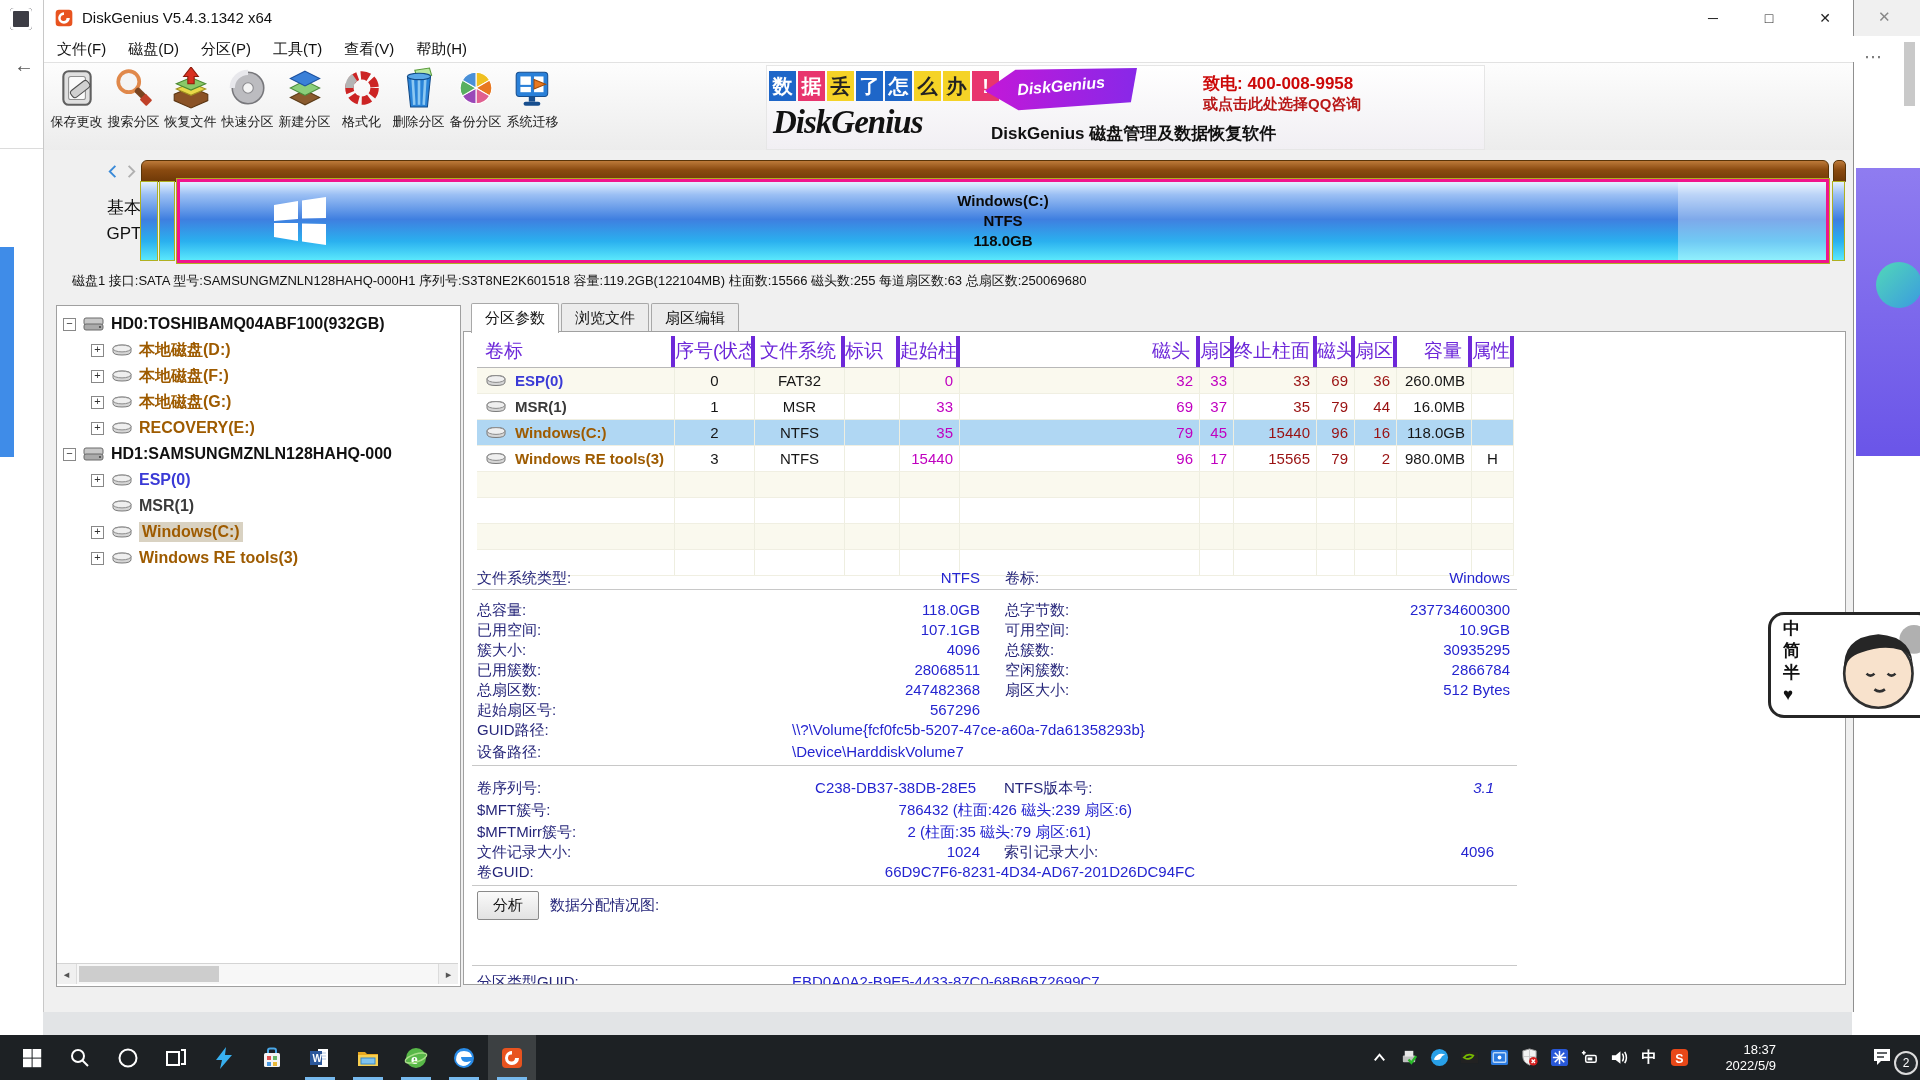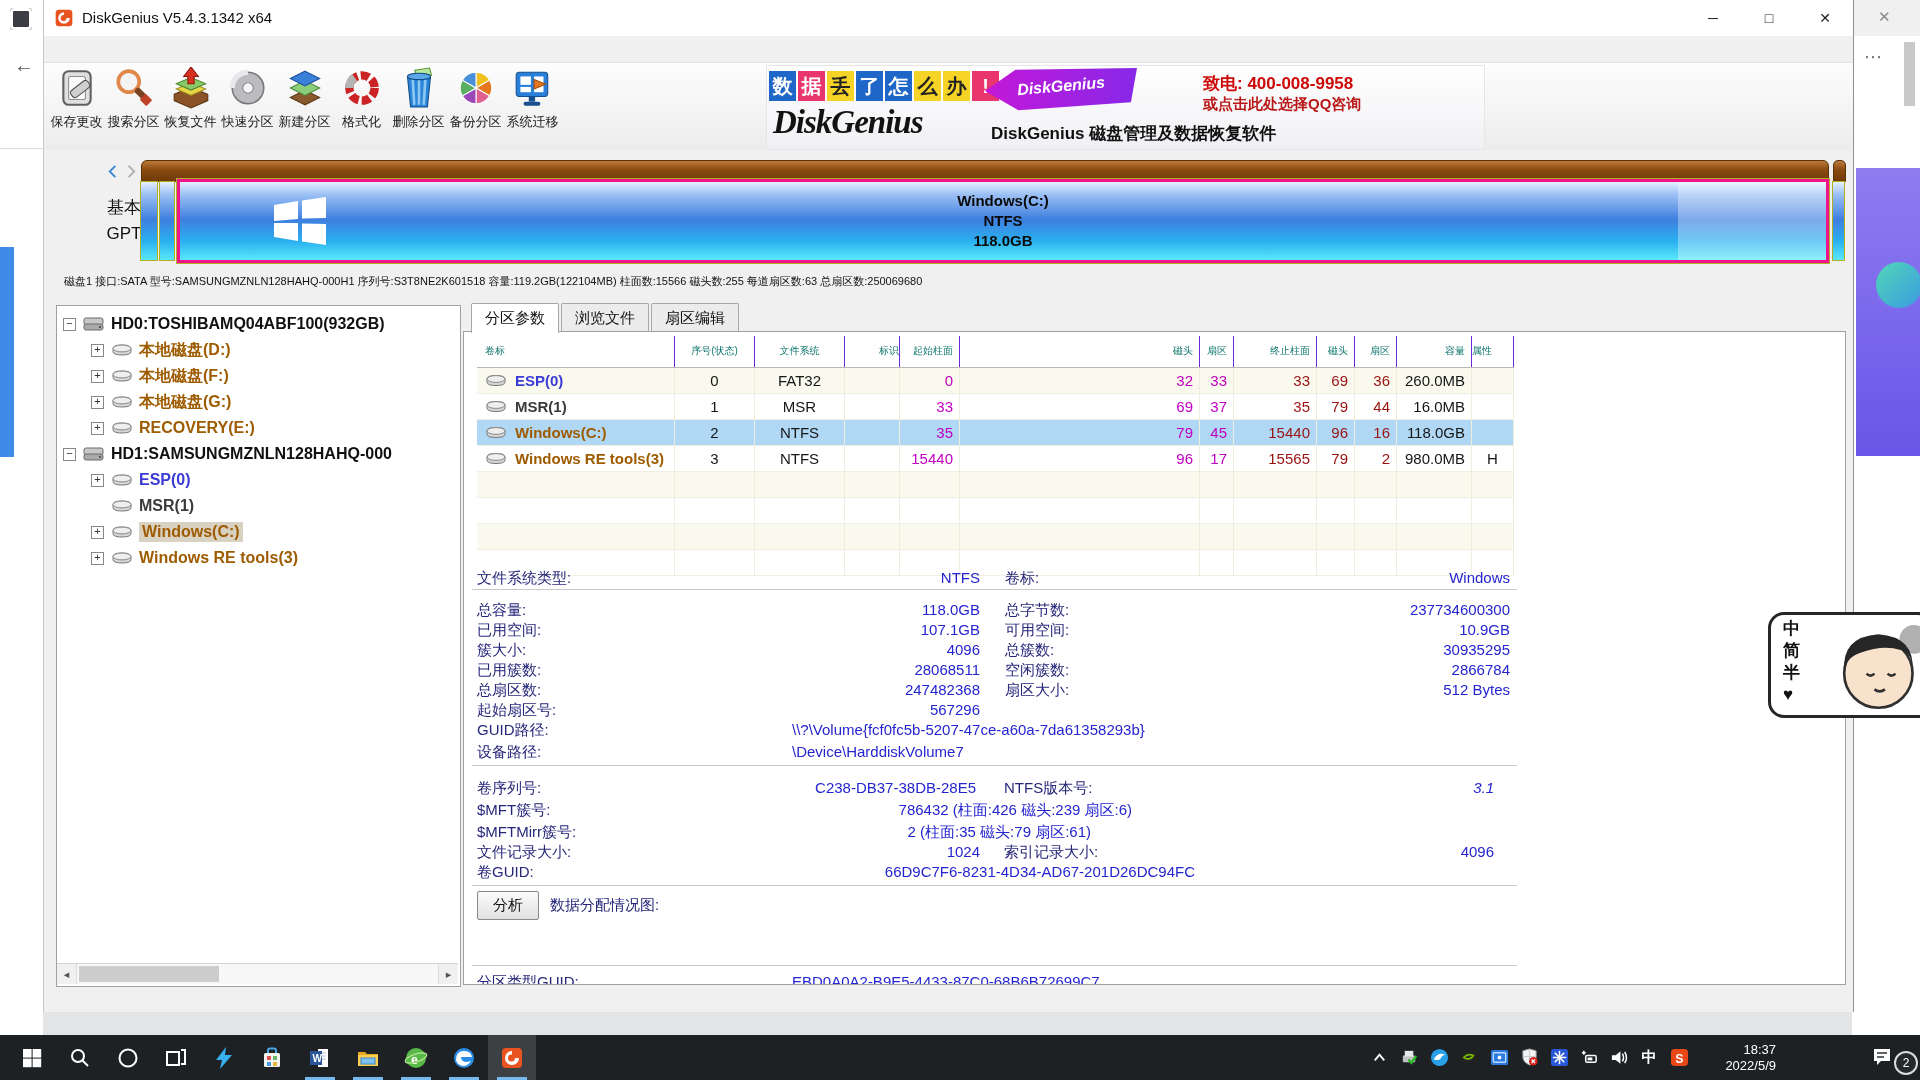--- a/index.html
+++ b/index.html
@@ -61,21 +61,21 @@
   .part{position:absolute;top:32px;height:78px;background:linear-gradient(180deg,#e4f0fe 0%,#9cc0f4 16%,#3f7fe0 48%,#2ab0ef 76%,#5ae8fc 100%);box-shadow:0 0 0 1px #b0b020}
   #p-esp{left:97px;width:16px}
   #p-msr{left:116px;width:14px}
   #p-c{left:133px;top:29px;width:1646px;height:78px;border:3px solid #f0148c;box-shadow:0 0 0 1px #b0b020;display:flex;align-items:center;justify-content:center}
   #p-c-free{position:absolute;right:0;top:0;height:100%;width:9%;background:rgba(255,255,255,0.33)}
   #winlogo{position:absolute;left:92px;top:15px}
   #winlogo svg{width:56px;height:48px}
   .ptext{text-align:center;font-size:15px;color:#0a0a0a;line-height:20px;font-weight:600;position:relative;z-index:2}
   #p-re{left:1789px;width:11px}
 
-  #infobar{position:absolute;left:0;top:262px;width:100%;height:38px;line-height:38px;padding-left:20px;font-size:11px;color:#111;white-space:nowrap}
+  #infobar{position:absolute;left:0;top:262px;width:100%;height:38px;line-height:38px;padding-left:28px;font-size:13px;color:#111;white-space:nowrap}
 
   
   #treepanel{position:absolute;left:12px;top:305px;width:403px;height:680px;background:#fff;border:1px solid #a0a0a0;overflow:hidden}
   .titem{position:absolute;height:26px;display:flex;align-items:center;font-size:16px;font-weight:bold;white-space:nowrap}
   .exp{width:11px;height:11px;border:1px solid #888;background:#fff;font-size:11px;line-height:9px;text-align:center;color:#333;margin-right:7px;font-weight:normal}
   .expsp{width:20px}
   .titem .icon{margin-right:6px}
   .titem .icon svg{width:22px;height:16px}
   .t-black{color:#111}.t-brown{color:#9e5b00}.t-blue{color:#3a3ad6}.t-gray{color:#3a3a3a}
   .tsel{background:#d9d2c2;padding:1px 3px}
@@ -86,21 +86,21 @@
   .sthumb{position:absolute;left:2px;top:2px;width:140px;height:16px;background:#cdcdcd}
 
   
   #rightpanel{position:absolute;left:419px;top:303px;width:1383px;height:682px}
   #tabs{position:absolute;left:8px;top:0;display:flex;height:28px;z-index:3}
   .tab{padding:0 13px;line-height:27px;font-size:15px;color:#111;background:#ececec;border:1px solid #a8a8a8;border-bottom:none;margin-right:2px;border-radius:2px 2px 0 0;height:27px}
   .tab.active{background:#fff;height:29px}
   #content{position:absolute;left:0;top:28px;width:1383px;height:654px;background:#fff;border:1px solid #a0a0a0;box-sizing:border-box;overflow:hidden}
   #ptable{position:absolute;left:13px;top:4px;width:1037px}
   .throw{display:flex;height:31px;border-bottom:1px solid #b8b8b8}
-  .th{font-size:10px;color:#0f766e;line-height:30px;border-right:1px solid #6d28d9;box-sizing:border-box;white-space:nowrap;overflow:hidden}
+  .th{font-size:19px;color:#6d28d9;line-height:30px;border-right:4px solid #6d28d9;box-sizing:border-box;white-space:nowrap;overflow:hidden}
   .tr{display:flex;height:25px;border-bottom:1px solid #f0efe2}
   .td{font-size:15px;line-height:25px;height:25px;white-space:nowrap;overflow:hidden;border-right:1px solid #eeeee0;box-sizing:border-box}
   .name-cell{display:flex;align-items:center;padding-left:8px;font-weight:bold}
   .name-cell .icon{margin-right:8px}
   .name-cell .icon svg{width:22px;height:13px}
   .c-mag{color:#c000c0}.c-red{color:#991111}.c-blk{color:#161616}
   .pr{padding-right:6px}
 
   .dlab{position:absolute;font-size:15px;color:#26267a;white-space:nowrap}
   .dval{position:absolute;font-size:15px;color:#2525d0;white-space:nowrap}
@@ -168,20 +168,28 @@
           </svg>
         </span>
       <span id="title">DiskGenius V5.4.3.1342 x64</span>
       <div id="wincontrols">
         <span class="wc">─</span>
         <span class="wc">□</span>
         <span class="wc">✕</span>
       </div>
     </div>
 
+    <div id="menubar">
+        <span class="menu-item">文件(F)</span>
+        <span class="menu-item">磁盘(D)</span>
+        <span class="menu-item">分区(P)</span>
+        <span class="menu-item">工具(T)</span>
+        <span class="menu-item">查看(V)</span>
+        <span class="menu-item">帮助(H)</span>
+      </div>
 
     <div id="toolbar">
       <div id="tb-buttons">
           <div class="tbtn"><span class="icon"><svg viewBox="0 0 40 40">
                 <rect x="7" y="4" width="26" height="32" rx="5" fill="#e0e0e0" stroke="#606060" stroke-width="2"></rect>
                 <rect x="12" y="9" width="16" height="22" rx="2" fill="#fafafa" stroke="#909090"></rect>
                 <rect x="13" y="17" width="20" height="8" rx="3" fill="#d0d0d0" stroke="#505050" transform="rotate(-38 23 21)"></rect>
               </svg></span><span class="tlabel">保存更改</span></div>
           <div class="tbtn"><span class="icon"><svg viewBox="0 0 40 40">
                 <circle cx="15" cy="14" r="10" fill="#f4f4f4" stroke="#e0884a" stroke-width="3.5"></circle>
@@ -416,21 +424,21 @@
           <div class="tab active">分区参数</div>
           <div class="tab">浏览文件</div>
           <div class="tab">扇区编辑</div>
         </div>
       <div id="content">
         <div id="ptable">
             <div class="throw">
               <div class="th" style="width: 198px; text-align: left; padding-left: 8px; box-sizing: border-box;">卷标</div>
               <div class="th" style="width: 80px; text-align: center;">序号(状态)</div>
               <div class="th" style="width: 90px; text-align: center;">文件系统</div>
-              <div class="th" style="width: 55px; text-align: right;">标识</div>
+              <div class="th" style="width: 55px; text-align: left;">标识</div>
               <div class="th pr" style="width: 60px; text-align: right;">起始柱面</div>
               <div class="th pr" style="width: 240px; text-align: right;">磁头</div>
               <div class="th pr" style="width: 34px; text-align: right;">扇区</div>
               <div class="th pr" style="width: 83px; text-align: right;">终止柱面</div>
               <div class="th pr" style="width: 38px; text-align: right;">磁头</div>
               <div class="th pr" style="width: 42px; text-align: right;">扇区</div>
               <div class="th pr" style="width: 75px; text-align: right;">容量</div>
               <div class="th" style="width: 42px; text-align: left;">属性</div>
             </div>
             <div class="tr" style="background: rgb(250, 249, 238);">

